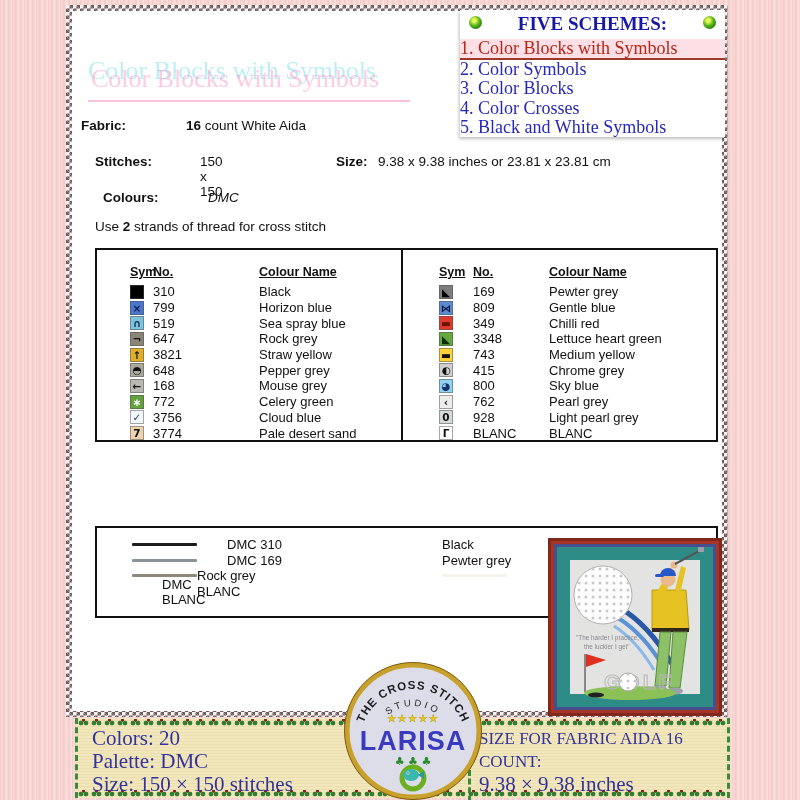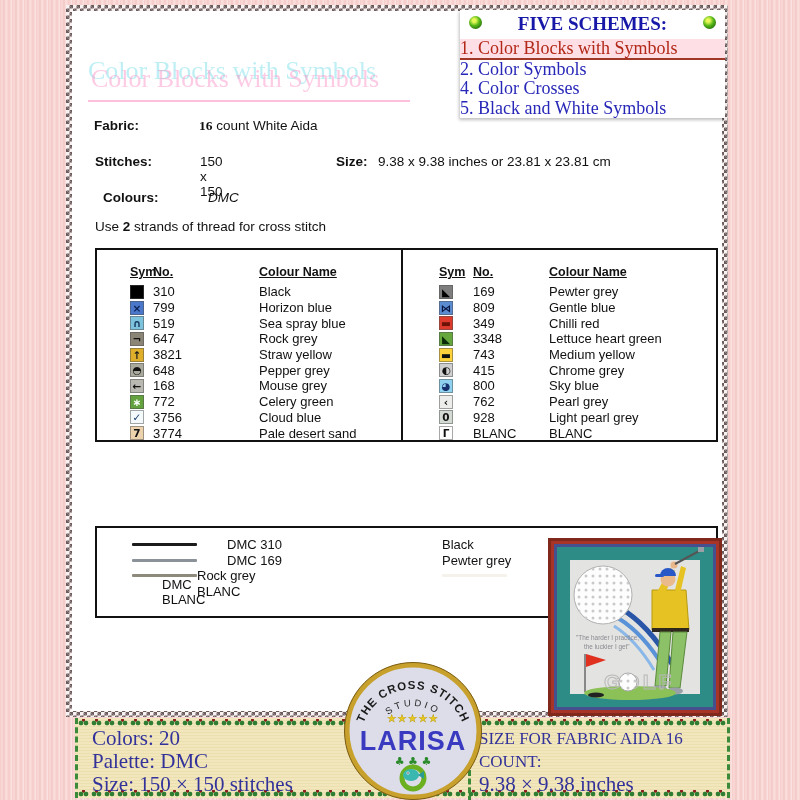--- a/index.html
+++ b/index.html
@@ -21,21 +21,21 @@
   .dot.dl{left:9px}.dot.dr{right:9px}
   .sch-item{font-size:18px;line-height:19.2px;color:#2828b8;cursor:pointer;}
   .sch-item.active{color:#b22818;background:#ffdfe6;border-bottom:2px solid #a03828;}
   
   .ghost{position:absolute;left:88px;top:56px;z-index:2;font-family:"Liberation Serif",serif;font-size:26px;white-space:nowrap;}
   .ghost .gc{position:absolute;left:0;top:0;color:rgba(110,220,230,.45);}
   .ghost .gp{position:absolute;left:3px;top:8px;color:rgba(250,140,195,.45);}
   .ghost .gu{position:absolute;left:0;top:44px;width:322px;height:2px;background:rgba(250,140,195,.55);}
   
   .inf{position:absolute;font-size:13.5px;z-index:3;}
-  .inf b{font-weight:bold;font-family:Liberation Serif, serif;}
+  .inf b{font-weight:bold;}
   .lab{font-weight:bold;}
   
   .instr{position:absolute;left:95px;font-size:13.5px;z-index:3;}
   
   .ctable{position:absolute;left:95px;top:248px;width:619px;height:190px;border:2px solid #111;background:#fff;z-index:3;}
   .cdivider{position:absolute;left:304px;top:0;width:2px;height:100%;background:#111;}
   .half{position:absolute;top:4px;display:grid;grid-template-rows:22px repeat(10,15.7px);align-items:center;font-size:13px;margin-top:8px;}
   .half.l{left:0;grid-template-columns:56px 89px auto;}
   .half.r{left:306px;grid-template-columns:70px 58px auto;}
   .hcell{font-size:12.5px;font-weight:bold;text-decoration:underline;align-self:start;padding-top:3px;}
@@ -88,25 +88,26 @@
   </div>
 
   <div class="schemes">
     <div class="sch-title">
       <span class="dot dl"></span>
       <span>FIVE SCHEMES:</span>
       <span class="dot dr"></span>
     </div>
     <div class="sch-item active">1. Color Blocks with Symbols</div>
     <div class="sch-item">2. Color Symbols</div>
+    <div class="sch-item">3. Color Blocks</div>
     <div class="sch-item">4. Color Crosses</div>
     <div class="sch-item">5. Black and White Symbols</div>
   </div>
 
-  <div class="inf" style="left:94px;top:118px;">
+  <div class="inf" style="left:81px;top:118px;">
     <span class="lab">Fabric:</span>
     <span style="position:absolute;left:105px;white-space:nowrap;"><b>16</b><span> count White Aida</span></span>
   </div>
   <div class="inf" style="left:95px;top:154px;">
     <span class="lab">Stitches:</span>
     <span style="position:absolute;left:105px;">150 x 150</span>
     <span class="lab" style="position:absolute;left:241px;">Size:</span>
     <span style="position:absolute;left:283px;white-space:nowrap;">9.38 x 9.38 inches or 23.81 x 23.81 cm</span>
   </div>
   <div class="inf" style="left:103px;top:190px;">

